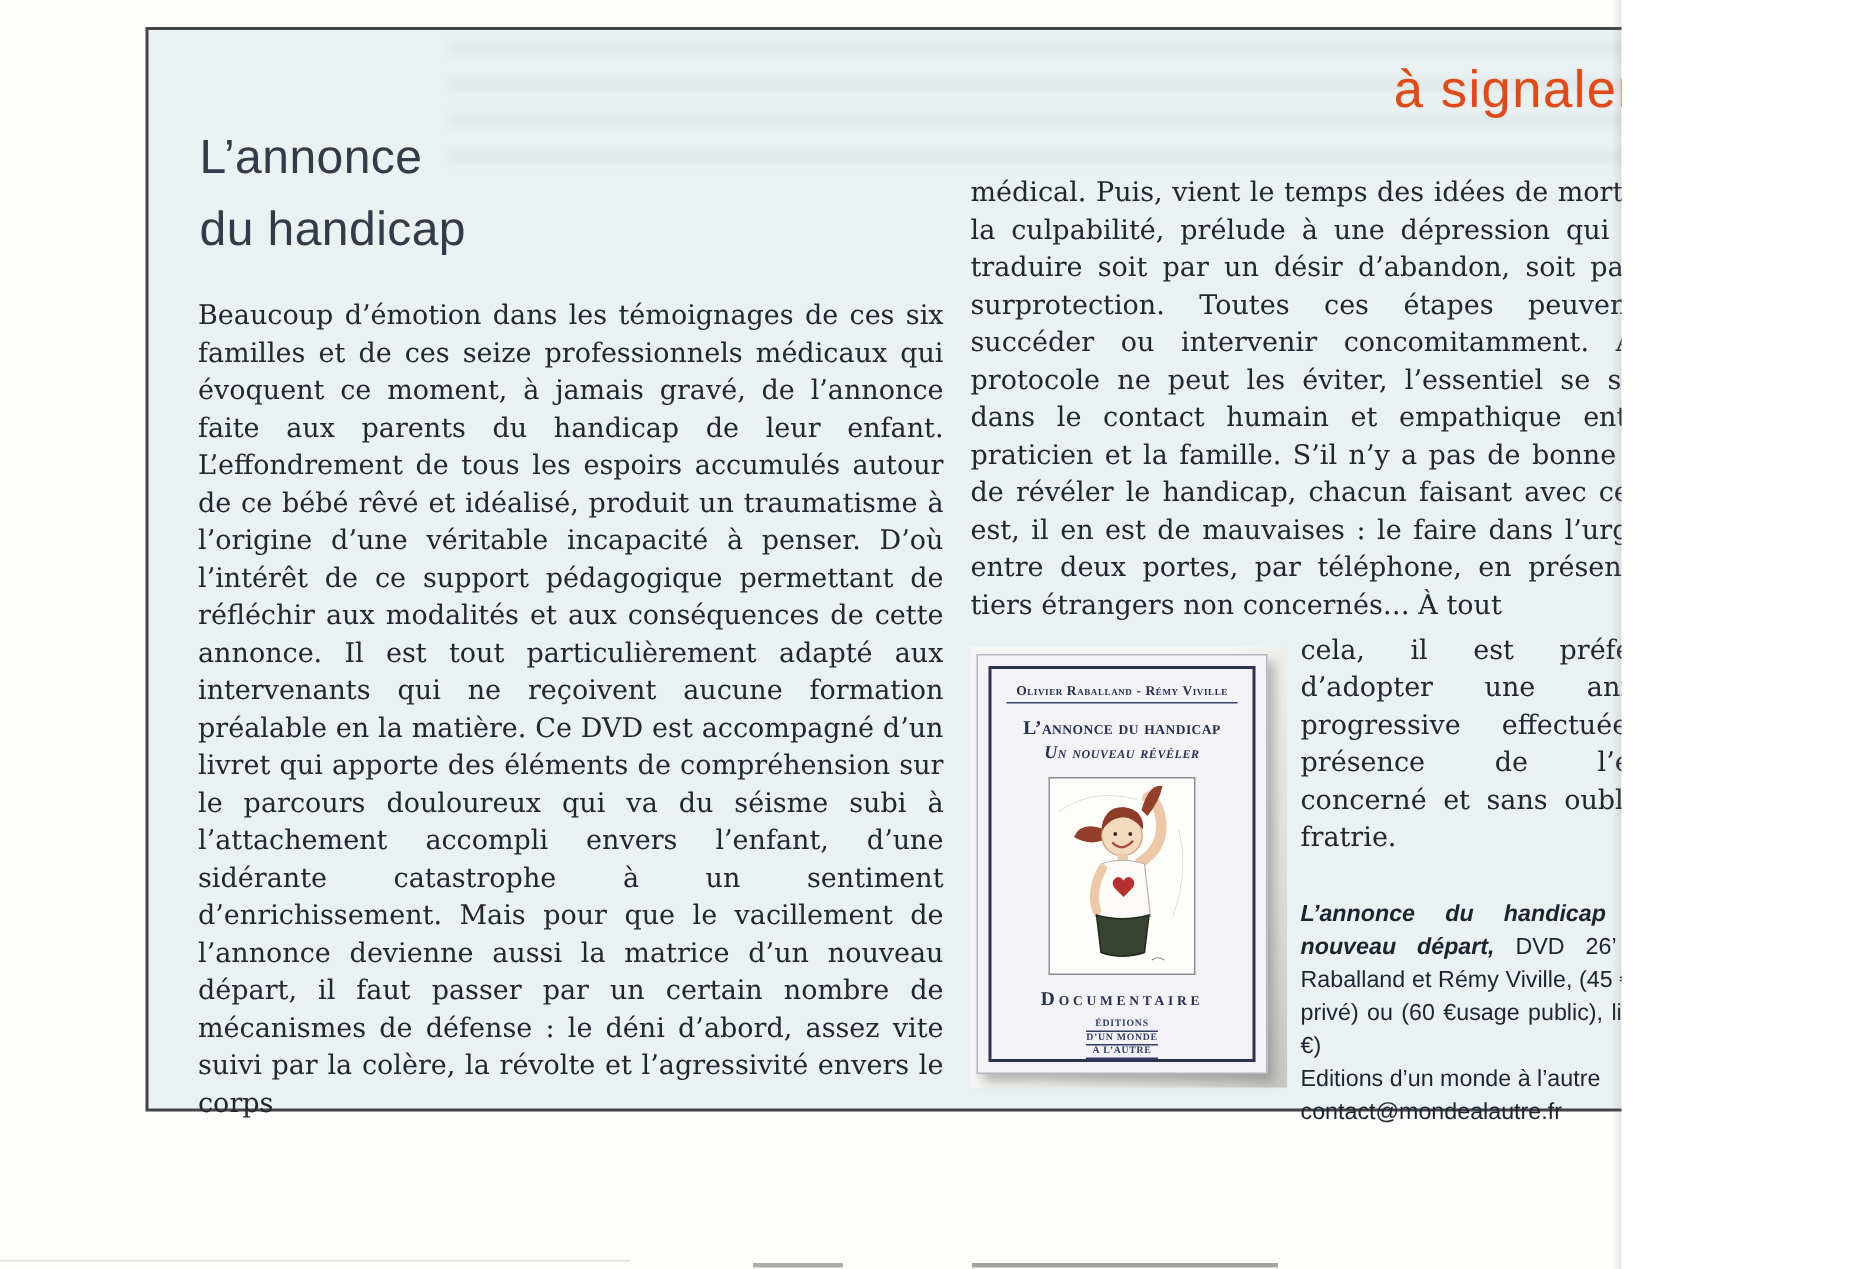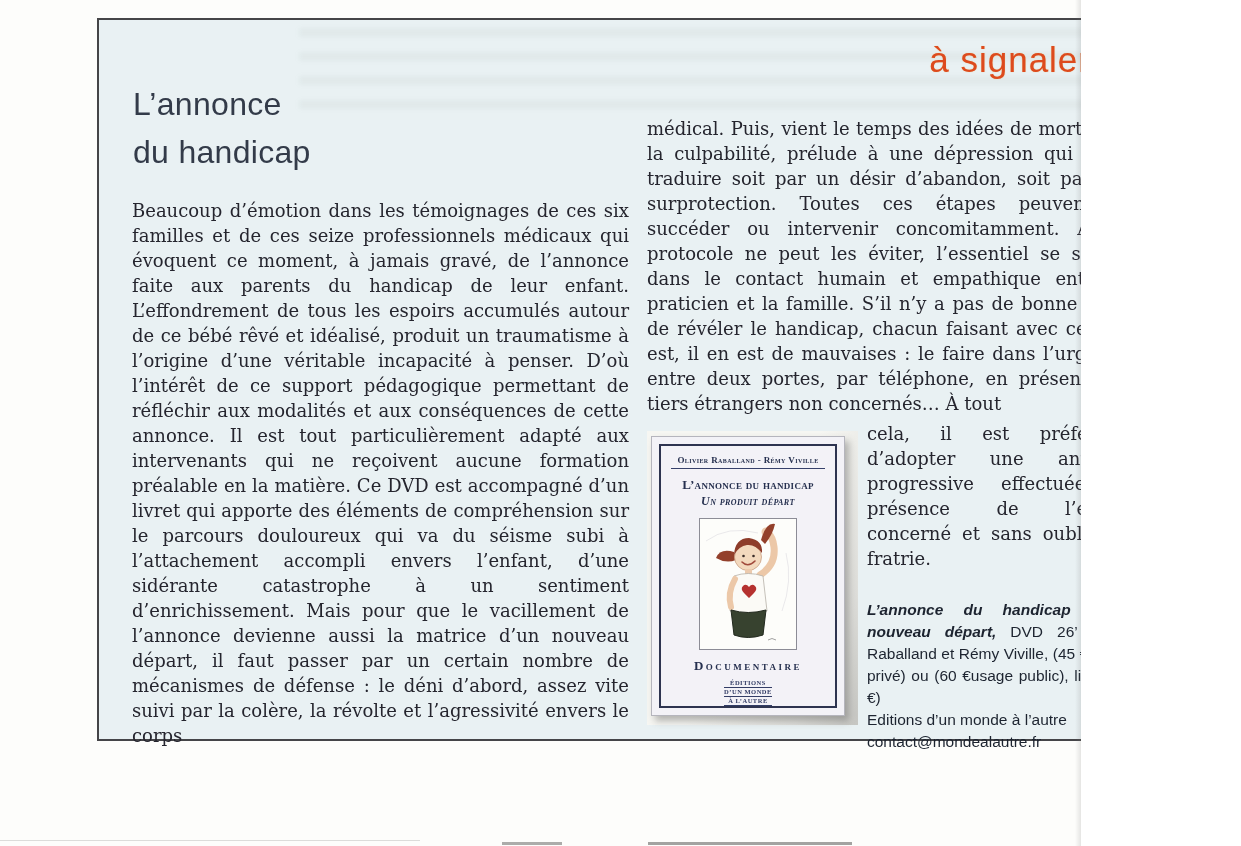--- a/index.html
+++ b/index.html
@@ -129,21 +129,21 @@
       <p class="body-text">médical. Puis, vient le temps des idées de mort et de la culpabilité, prélude à une dépression qui va se traduire soit par un désir d’abandon, soit par une surprotection. Toutes ces étapes peuvent se succéder ou intervenir concomitamment. Aucun protocole ne peut les éviter, l’essentiel se situant dans le contact humain et empathique entre le praticien et la famille. S’il n’y a pas de bonne façon de révéler le handicap, chacun faisant avec ce qu’il est, il en est de mauvaises : le faire dans l’urgence, entre deux portes, par téléphone, en présence de tiers étrangers non concernés… À tout</p>
 
       <div class="media-row">
 
         <div class="dvd-photo">
           <div class="dvd-cover">
             <div class="cover-frame">
               <div class="cover-authors">Olivier Raballand - Rémy Viville</div>
               <div class="cover-rule"></div>
               <div class="cover-title">L’annonce du handicap</div>
-              <div class="cover-subtitle">Un produit départ</div>
+              <div class="cover-subtitle">Un nouveau révéler</div>
 
               <div class="illustration">
                 <svg viewBox="0 0 96 130" width="96" height="130">
                   <g stroke="#bdb7c6" stroke-width="0.6" fill="none" opacity="0.5">
                     <path d="M6 22 Q28 6 58 14"></path>
                     <path d="M86 34 Q93 62 82 92"></path>
                   </g>
                   <path d="M60 56 Q76 46 74 28 Q73 18 67 13" stroke="#ecc8a8" stroke-width="7" fill="none" stroke-linecap="round"></path>
                   <circle cx="66" cy="13" r="4.5" fill="#eccaad"></circle>
                   <path d="M61 21 Q66 3 75 5 Q73 15 65 25 Z" fill="#93402b"></path>

